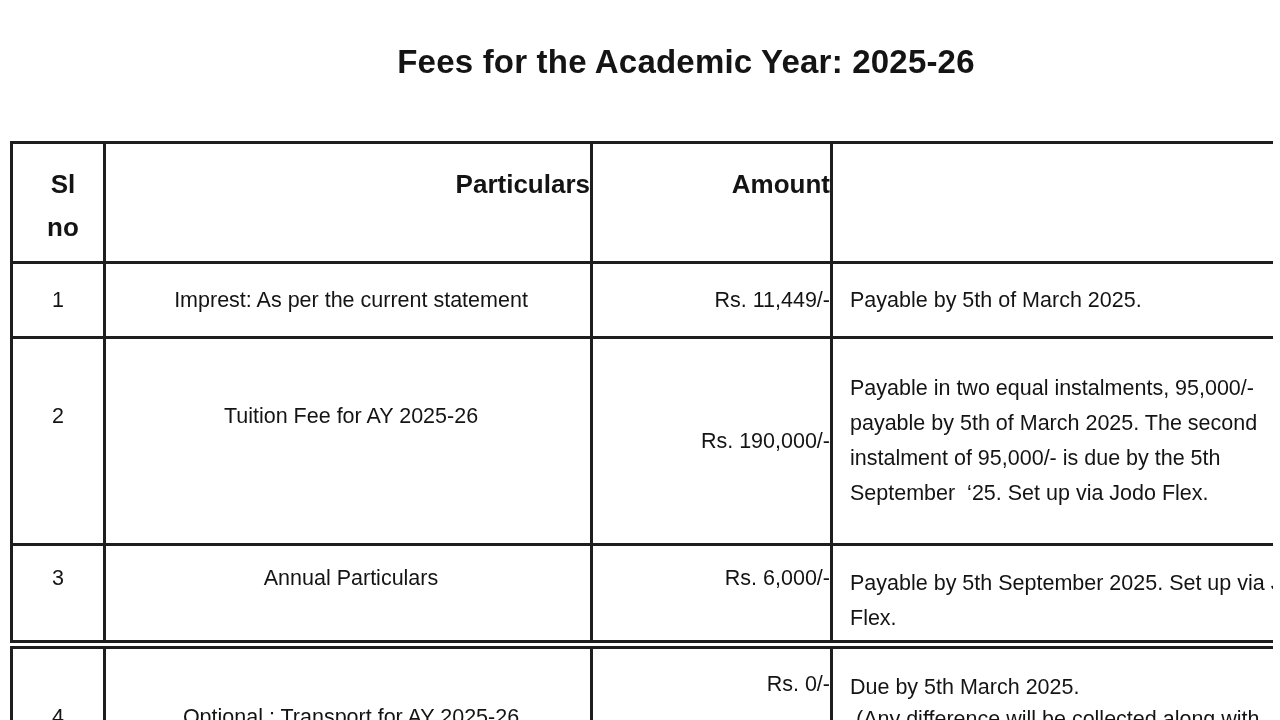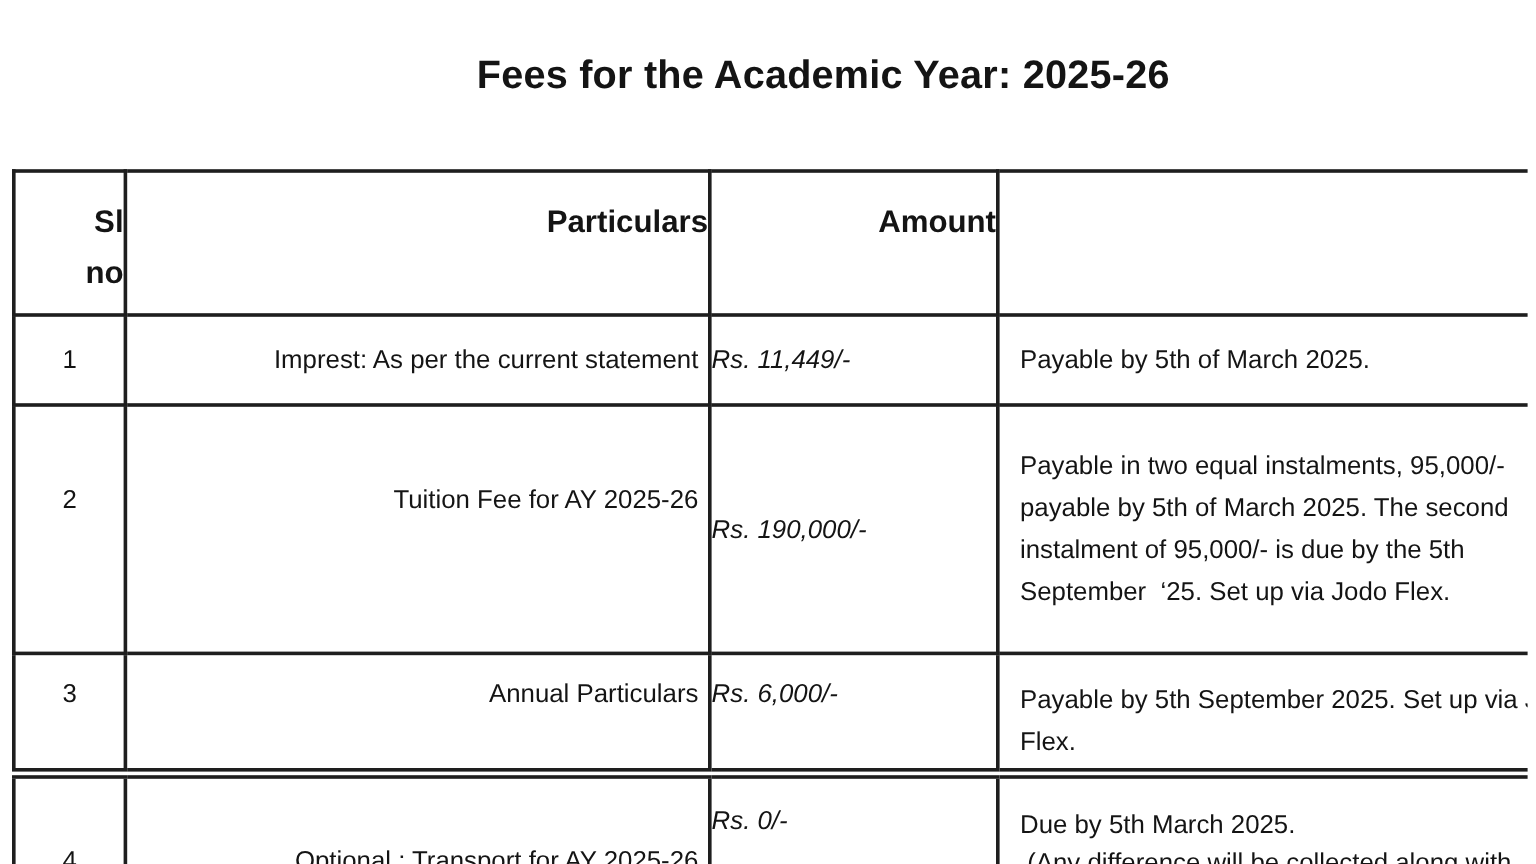--- a/index.html
+++ b/index.html
@@ -47,34 +47,34 @@
   
   tr.r-head th {
     height: 120px;
     vertical-align: top;
     padding-top: 19px;
     font-size: 26px;
     font-weight: bold;
     line-height: 1.65;
     text-align: right;
   }
-  tr.r-head th.c-sl { text-align: right; padding-left: 10px; }
+  tr.r-head th.c-sl { text-align: center; padding-left: 10px; }
   
   tr.r1 td { height: 75px; }
   tr.r2 td { height: 207px; }
   tr.r3 td { height: 100px; vertical-align: top; padding-top: 20px; }
   tr.r4 td { height: 150px; vertical-align: top; }
   
   tr.r4 td { border-top: 9px double var(--border); }
   tr.r4 td.c-sl, tr.r4 td.c-part { padding-top: 56px; }
   tr.r4 td.c-amt, tr.r4 td.c-rem { padding-top: 23px; }
   tr.r2 td.c-sl, tr.r2 td.c-part { vertical-align: top; padding-top: 65px; }
   td.c-sl  { text-align: center; }
-  td.c-part { text-align: right; padding-left: 14px; padding-right: 8px; }
-  td.c-amt { text-align: left; font-style: italic; }
+  td.c-part { text-align: center; padding-left: 14px; padding-right: 8px; }
+  td.c-amt { text-align: right; }
   td.c-rem { text-align: left; padding-left: 17px; padding-right: 12px; line-height: 1.62; }
   tr.r4 td.c-rem { line-height: 1.47; }
 </style>
 </head>
 <body>
 
 <div class="page">
   <div class="doc-clip">
 
     <h1 class="title">Fees for the Academic Year: 2025-26</h1>

